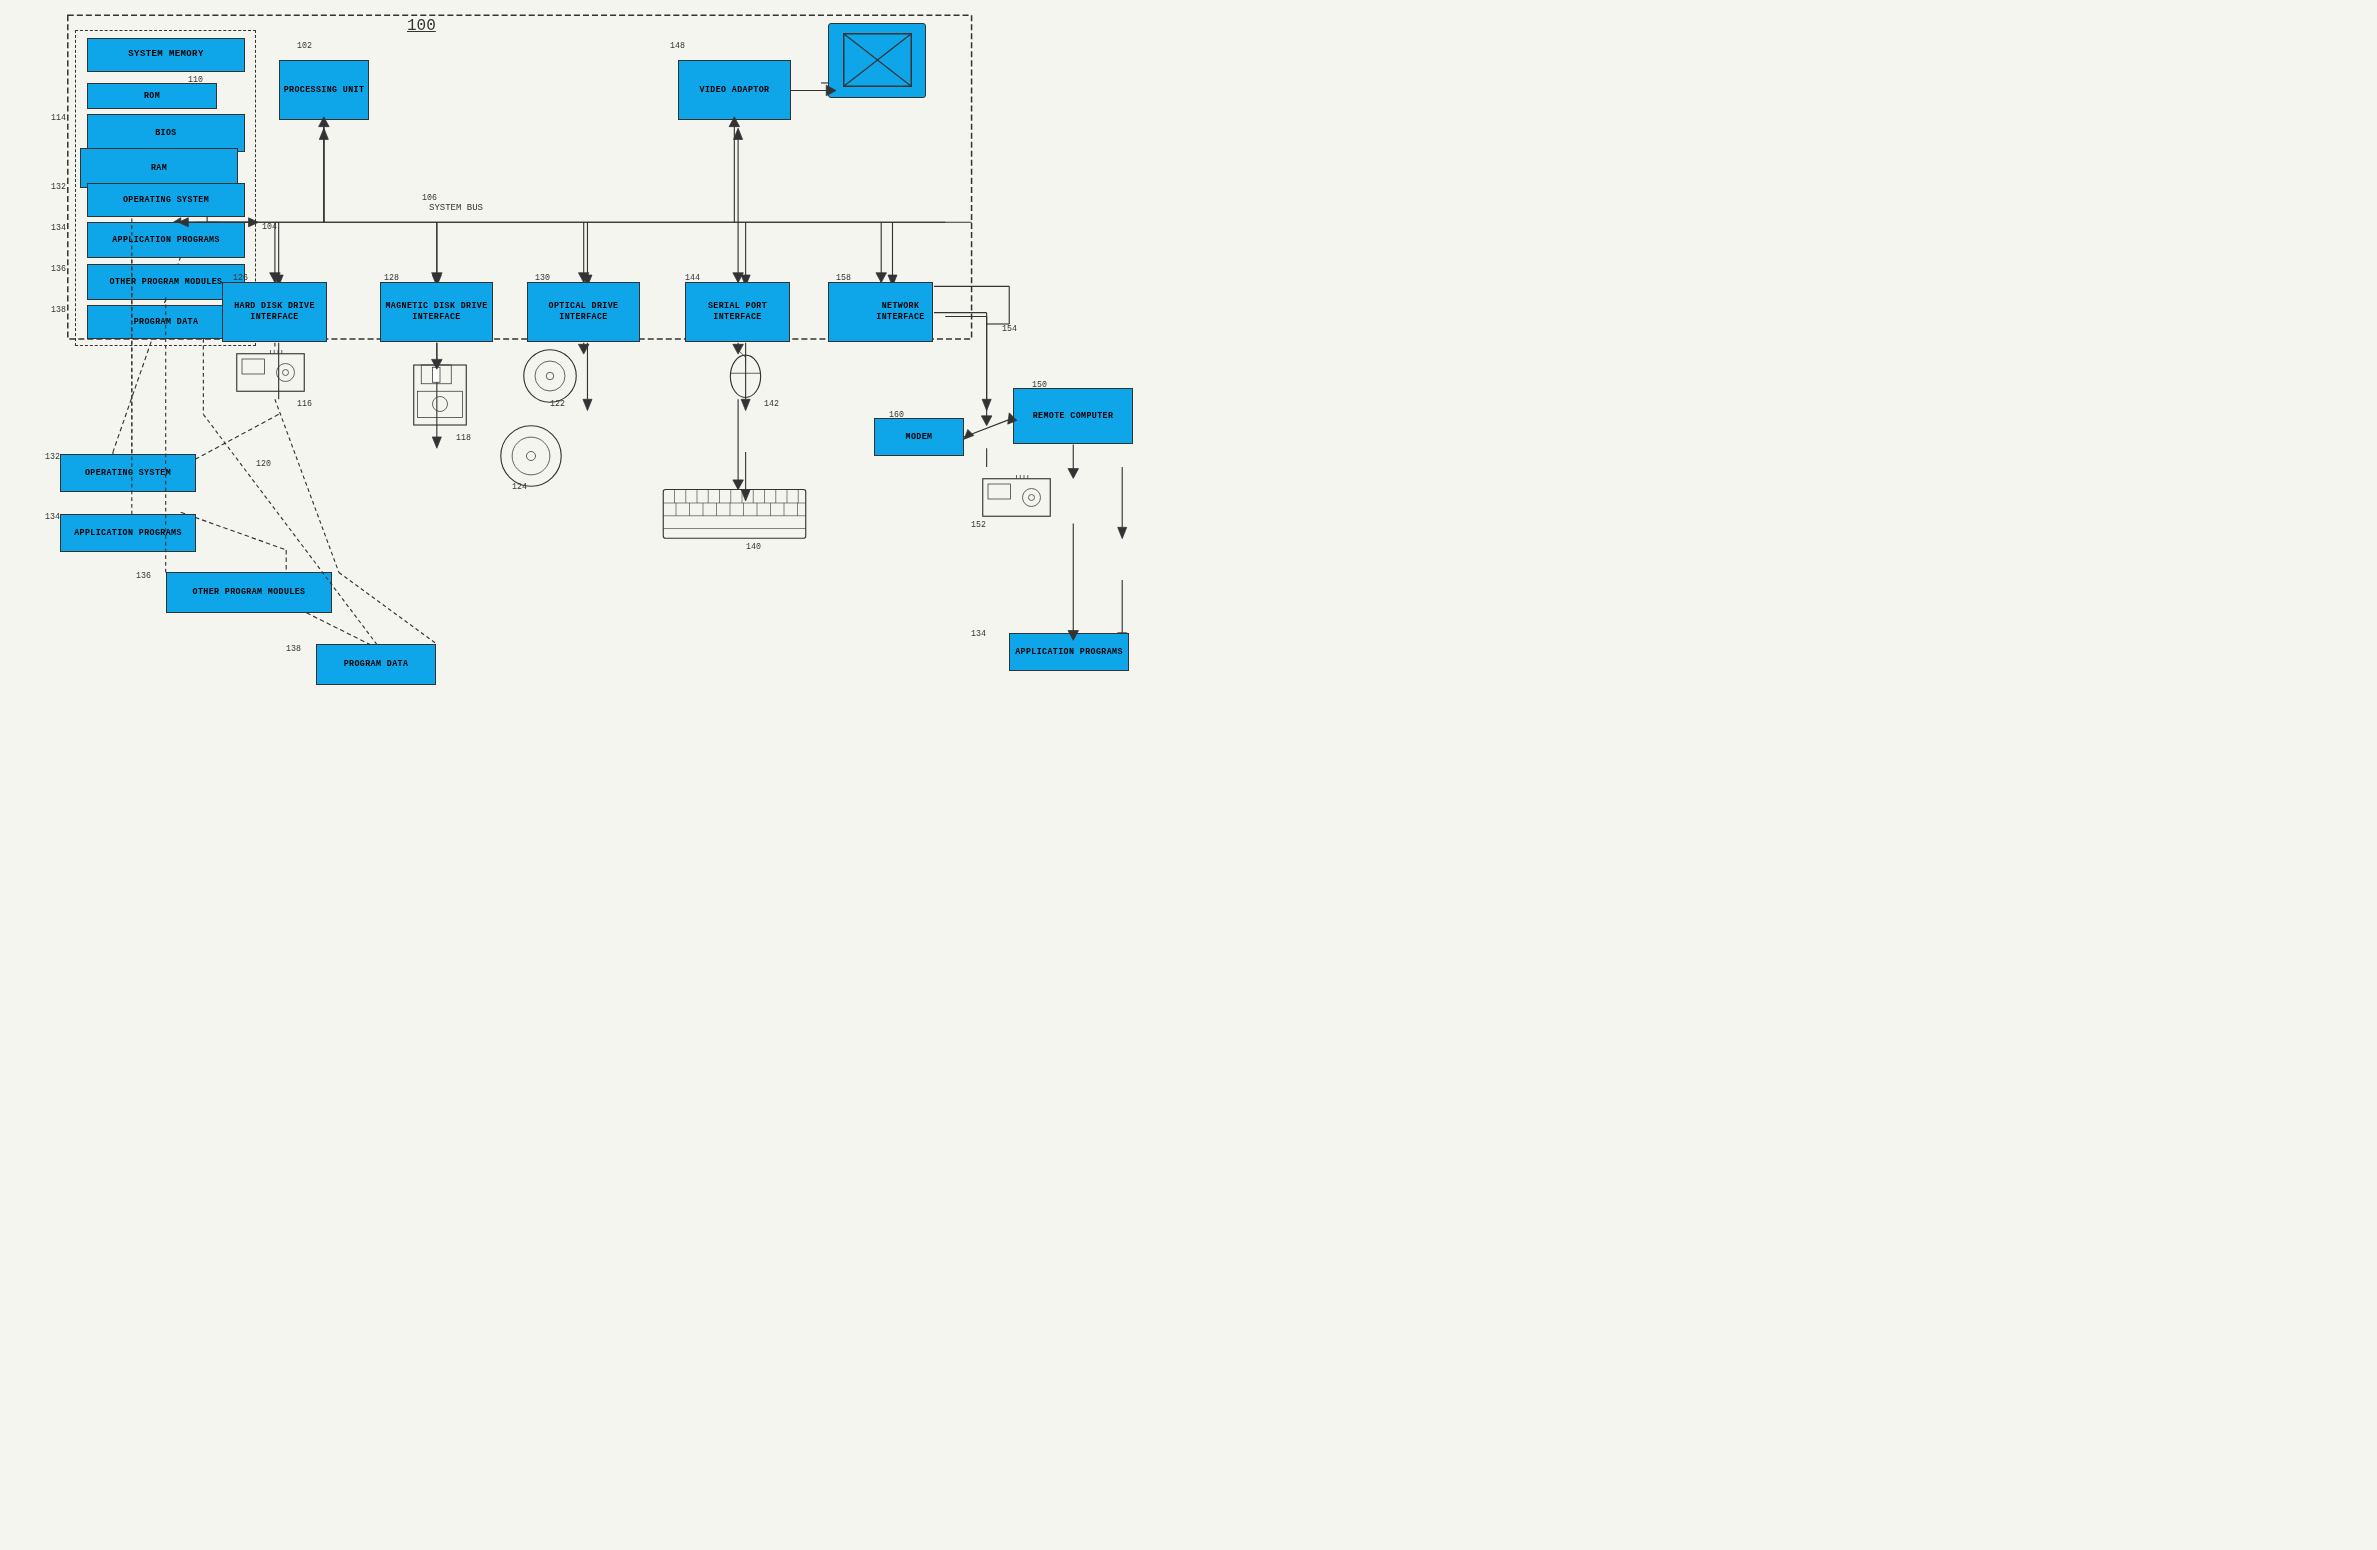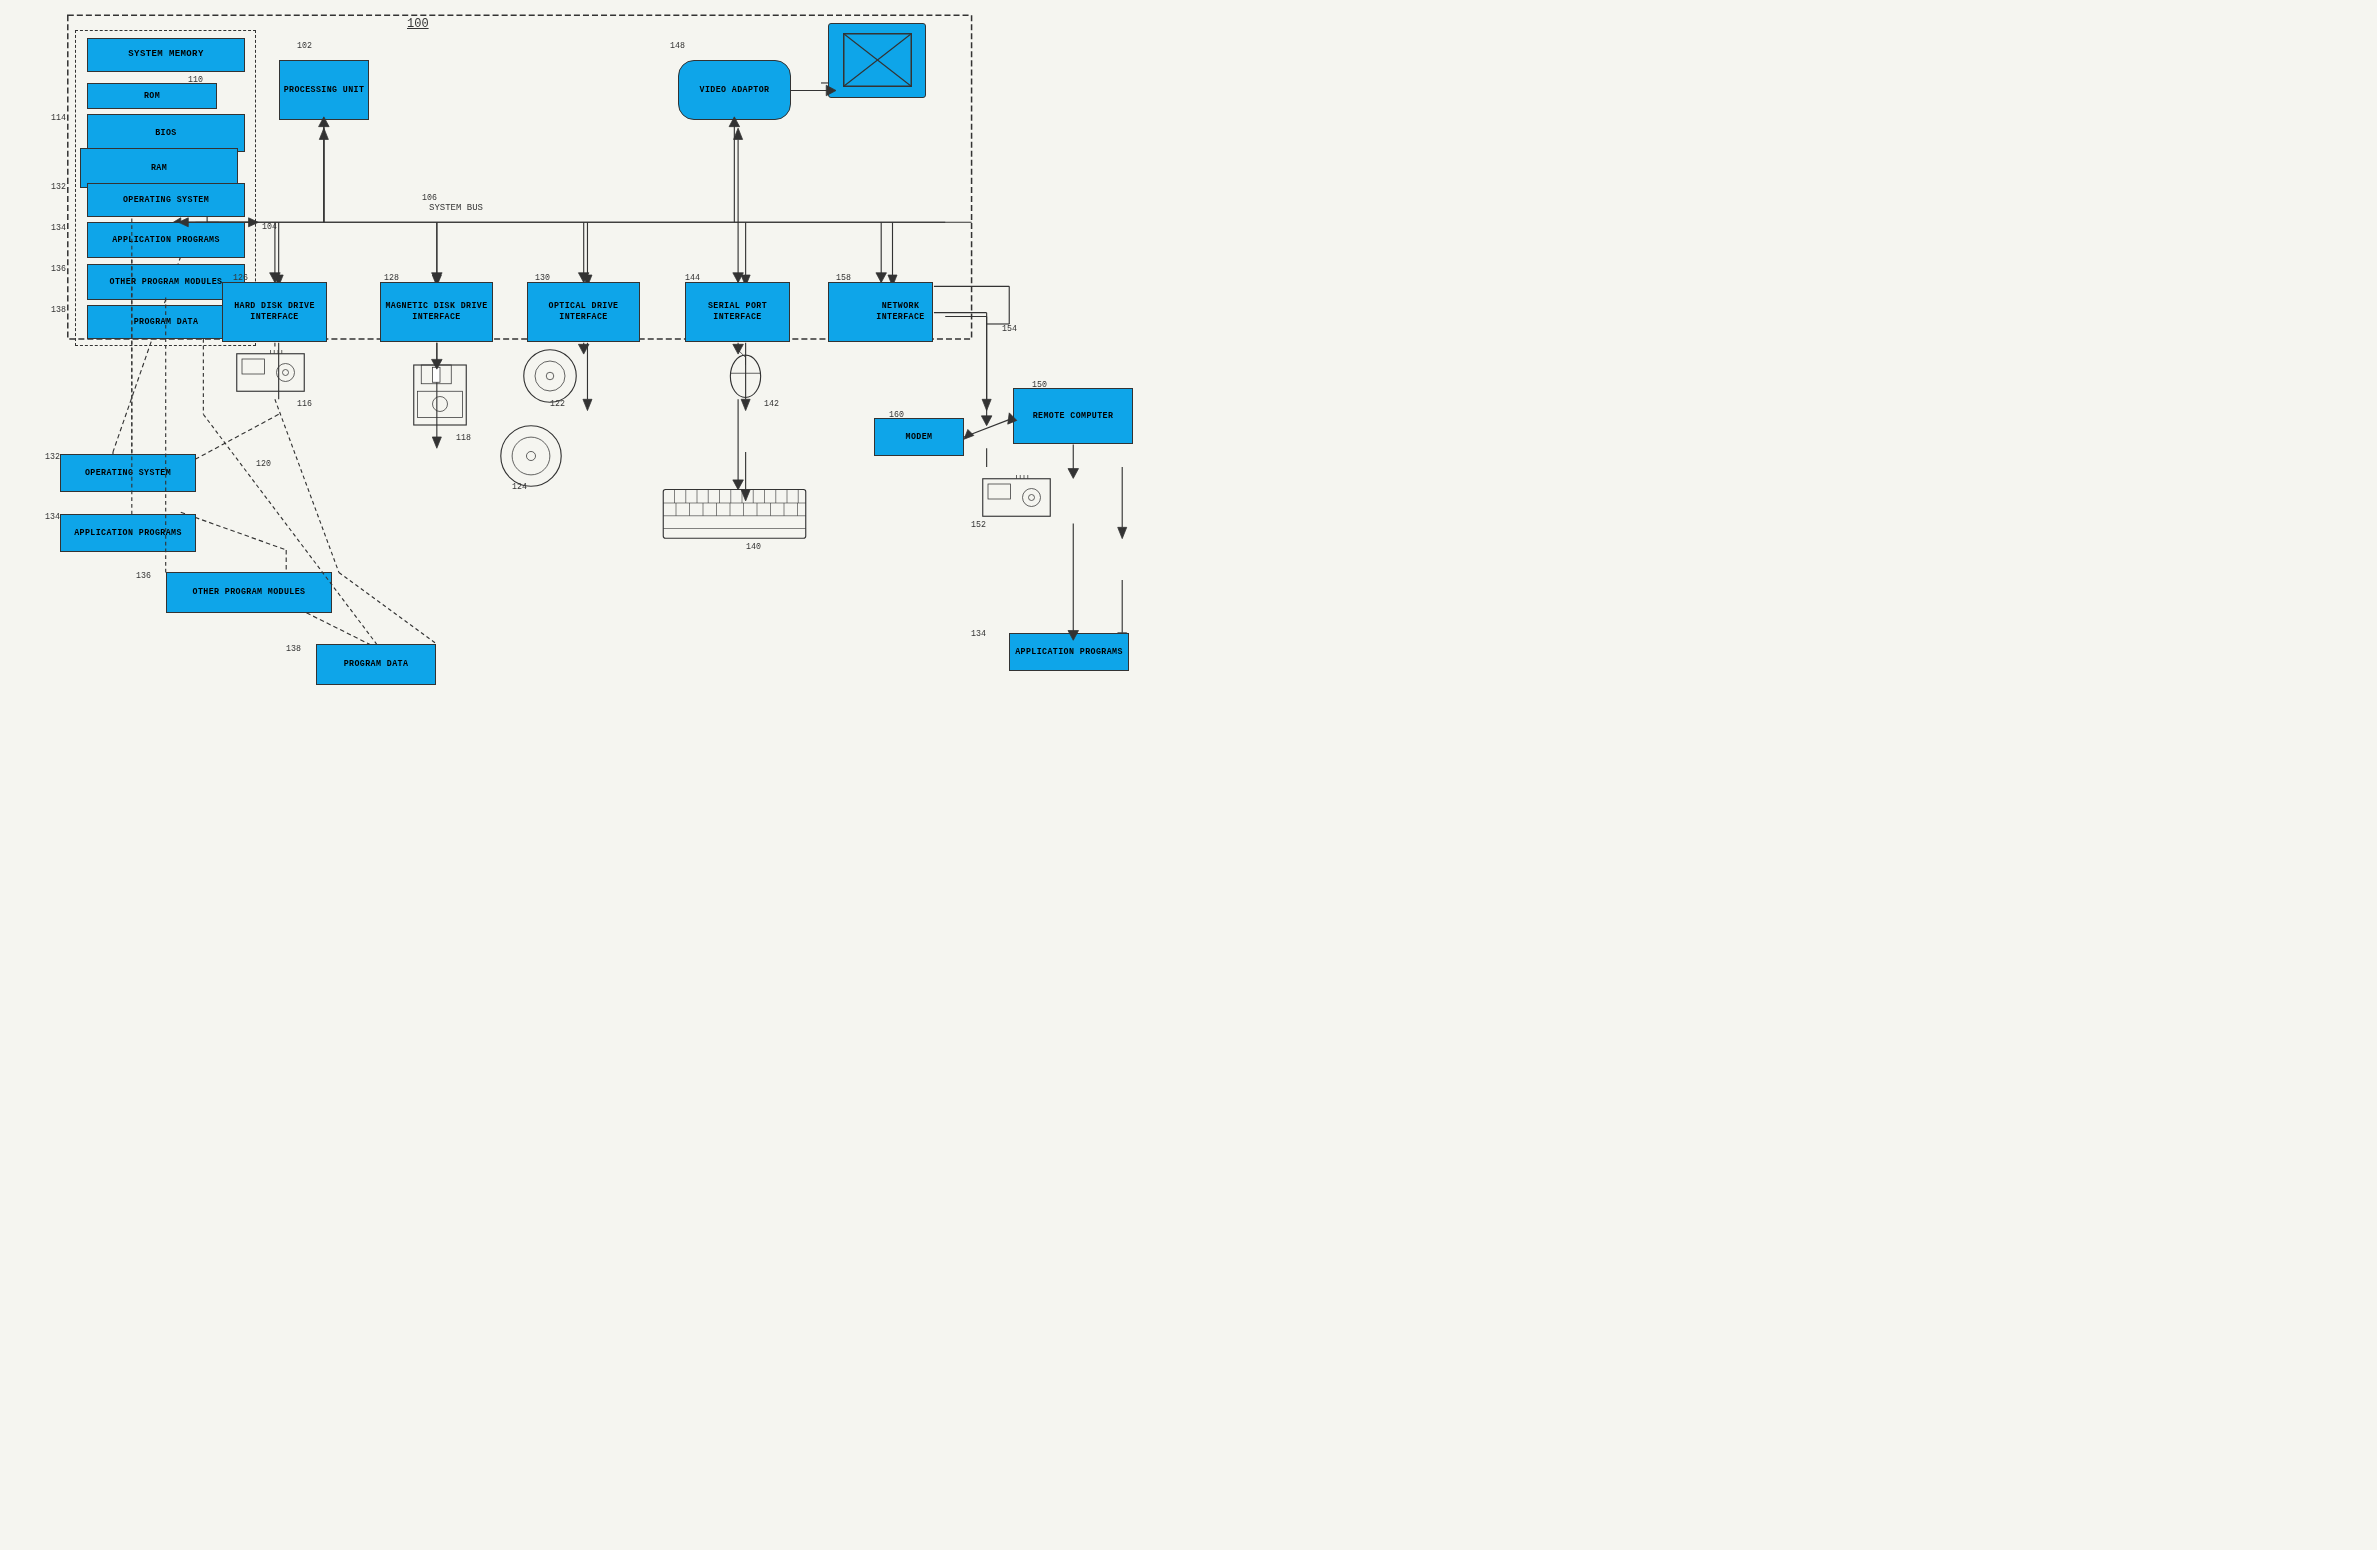--- a/index.html
+++ b/index.html
@@ -133,21 +133,21 @@
     <line x1="240" y1="680" x2="380" y2="730" stroke-dasharray="6,4"></line>
     <line x1="380" y1="730" x2="380" y2="760" stroke-dasharray="6,4"></line>
     <line x1="380" y1="800" x2="500" y2="860" stroke-dasharray="6,4"></line>
     <line x1="500" y1="860" x2="500" y2="900" stroke-dasharray="6,4"></line>
 
     <line x1="1090" y1="110" x2="1130" y2="110"></line>
     <line x1="1130" y1="110" x2="1130" y2="80"></line>
     <polygon points="1145,80 1130,65 1115,80" fill="none" stroke="#333"></polygon>
   </svg>
 
-  <span class="label" style="left:407px; top:16.6px; font-size:12px; text-decoration:underline;text-align:right;">100</span>
+  <span class="label" style="left:407px; top:16.6px; font-size:16px; text-decoration:underline;text-align:right;">100</span>
 
   <div class="box box-dashed" style="left:75px; top:30px; width:181px; height:316px;">
   </div>
   <div class="box" style="left:87px; top:38px; width:158px; height:34px; font-size:9px;">
     <span>SYSTEM MEMORY</span>
   </div>
 
   <span class="label" style="left:188px; top:75px;">110</span>
   <div class="box" style="left:87px; top:83px; width:130px; height:26px;">
     <span>ROM</span>
@@ -185,21 +185,21 @@
 
   <span class="label" style="left:297px; top:41px;">102</span>
   <div class="box" style="left:279px; top:60px; width:90px; height:60px;">
     <span>PROCESSING UNIT</span>
   </div>
 
   <span class="label" style="left:429px; top:203px; font-size:9px;">SYSTEM BUS</span>
   <span class="label" style="left:422px; top:193px;">106</span>
 
   <span class="label" style="left:670px; top:41px;">148</span>
-  <div class="box" style="left:678px; top:60px; width:113px; height:60px;border-radius:16px;">
+  <div class="box" style="left:678px; top:60px; width:113px; height:60px;">
     <span>VIDEO ADAPTOR</span>
   </div>
 
   <span class="label" style="left:859px; top:38px;">146</span>
   <div class="box" style="left:828px; top:22.6px; width:98px; height:75px; border-radius:3px;">
 
     <svg width="75" height="60" viewBox="0 0 100 80">
       <rect x="5" y="5" width="90" height="70" stroke="#333" stroke-width="2" fill="none"></rect>
       <line x1="5" y1="5" x2="95" y2="75" stroke="#333" stroke-width="1.5"></line>
       <line x1="95" y1="5" x2="5" y2="75" stroke="#333" stroke-width="1.5"></line>

